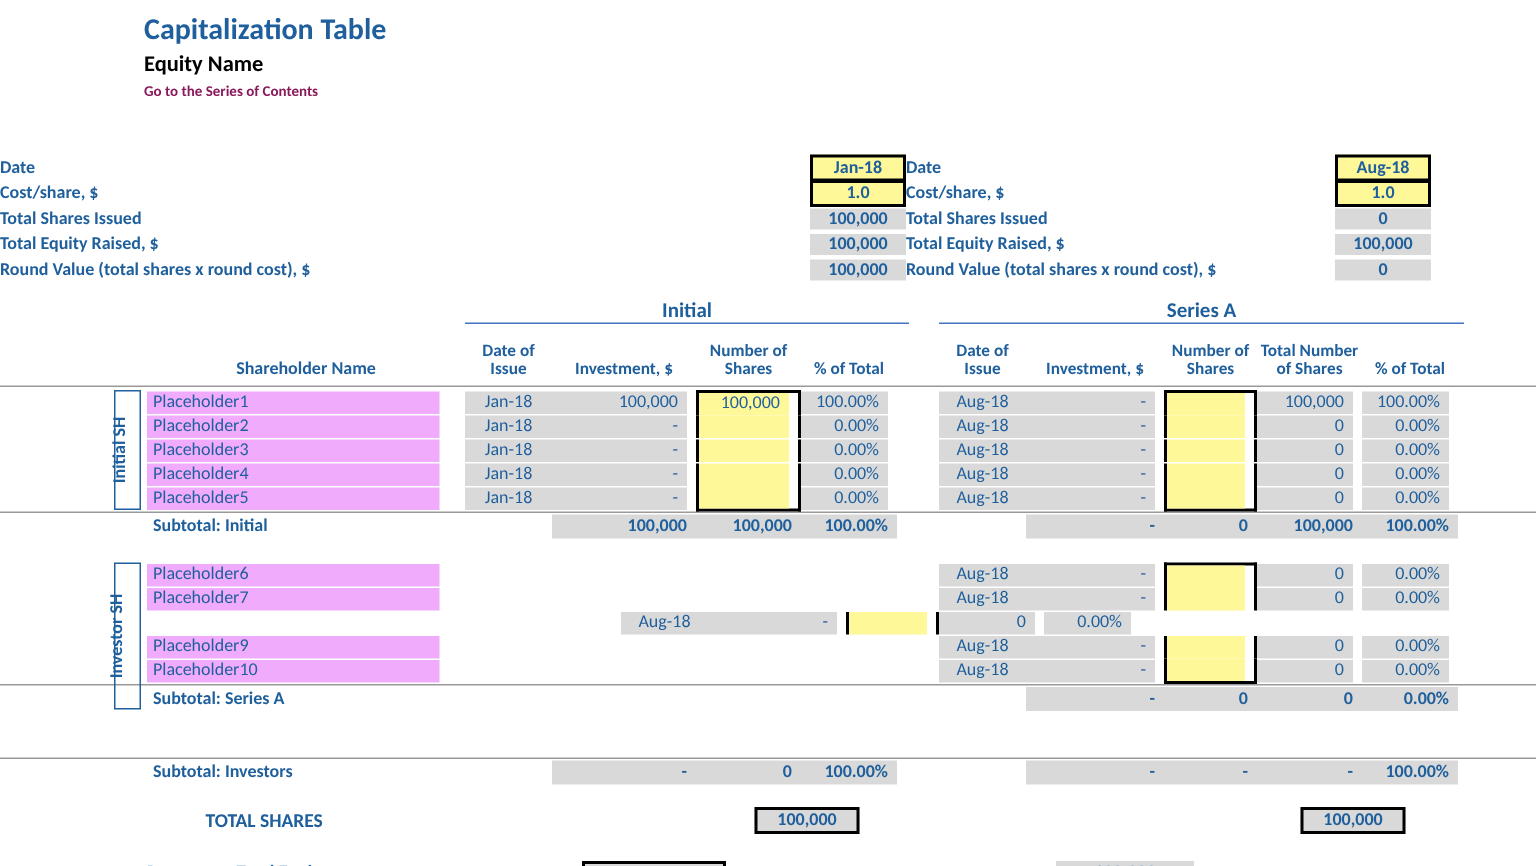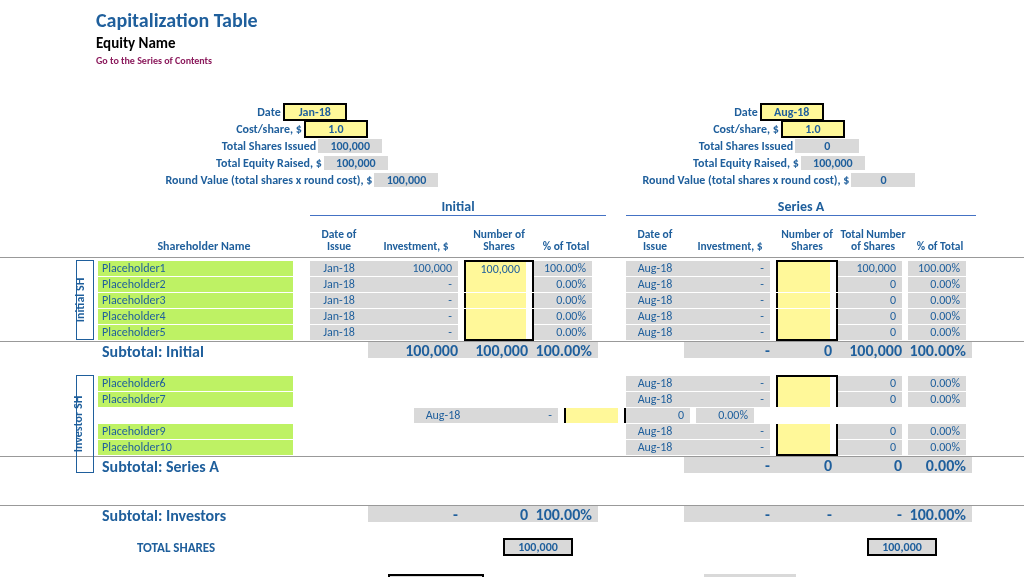--- a/index.html
+++ b/index.html
@@ -5,21 +5,21 @@
   * { box-sizing: border-box; margin: 0; padding: 0; }
   body { font-family: Calibri, Arial, sans-serif; font-size: 12px; background: #fff; width: 1024px; position: relative; color: #000; }
   .container { padding: 8px 0 0 0; }
   .title { color: #1F5F9C; font-size: 20px; font-weight: bold; margin-left: 96px; }
   .subtitle { color: #000; font-size: 15px; font-weight: bold; margin-left: 96px; margin-top: 2px; }
   .toc-link { color: #8B1A5C; font-size: 10px; font-weight: bold; margin-left: 96px; margin-top: 2px; }
   
   .summary-area { margin-top: 36px; display: flex; }
   .summary-left { width: 604px; }
   .summary-right { width: 410px; }
-  .summary-row { height: 17px; display: flex; justify-content: center; align-items: center; }
+  .summary-row { height: 17px; display: flex; justify-content: space-between; align-items: center; }
   .summary-label { color: #1F5F9C; font-weight: bold; font-size: 12px; text-align: right; margin-right: 2px; }
   .summary-val { width: 64px; text-align: center; font-size: 12px; font-weight: bold; }
   .yellow-box { background: #FFF899; border: 2px solid #000; color: #1F5F9C; }
   .gray-box { background: #D9D9D9; color: #1F5F9C; }
   
   .section-header-row { display: flex; margin-top: 10px; }
   .sh-spacer { width: 310px; }
   .section-title { width: 296px; text-align: center; color: #1F5F9C; font-weight: bold; font-size: 14px; border-bottom: 1px solid #4472C4; }
   .sh-gap { width: 20px; }
   .section-title2 { width: 350px; text-align: center; color: #1F5F9C; font-weight: bold; font-size: 14px; border-bottom: 1px solid #4472C4; }
@@ -41,36 +41,36 @@
   .ch-pct2 { width: 64px; }
   .underline { border-bottom: 1px solid #999; }
   
   .vert-label { position: absolute; transform: rotate(-90deg); transform-origin: center; color: #1F5F9C; font-weight: bold; font-size: 12px; white-space: nowrap; }
   .vert-box { position: absolute; border: 1.5px solid #1F5F9C; }
   
   .data-row { display: flex; height: 16px; align-items: center; font-size: 12px; }
   .dr-vert { width: 20px; }
   .dr-indent { width: 78px; }
   .dr-name { width: 212px; }
-  .name-yellow { background: #bef264; color: #1F5F9C; padding-left: 4px; height: 15px; display: flex; align-items: center; width: 195px; }
+  .name-yellow { background: #f0abfc; color: #1F5F9C; padding-left: 4px; height: 15px; display: flex; align-items: center; width: 195px; }
   .dr-date { width: 58px; text-align: center; }
   .dr-inv { width: 96px; text-align: right; padding-right: 6px; }
   .dr-num { width: 70px; text-align: right; padding-right: 6px; }
   .dr-pct { width: 64px; text-align: right; padding-right: 6px; }
   .dr-gap { width: 28px; }
   .dr-date2 { width: 58px; text-align: center; }
   .dr-inv2 { width: 92px; text-align: right; padding-right: 6px; }
   .dr-num2 { width: 62px; text-align: right; padding-right: 6px; }
   .dr-tot { width: 70px; text-align: right; padding-right: 6px; }
   .dr-pct2 { width: 64px; text-align: right; padding-right: 6px; }
   .gray-cell { background: #D9D9D9; color: #1F5F9C; height: 15px; display: flex; align-items: center; justify-content: flex-end; padding-right: 6px; }
   .gray-cell-c { background: #D9D9D9; color: #1F5F9C; height: 15px; display: flex; align-items: center; justify-content: center; }
   .yellow-cell { background: #FFF899; color: #1F5F9C; height: 15px; display: flex; align-items: center; justify-content: flex-end; padding-right: 6px; box-sizing: border-box; }
   
-  .subtotal-row { display: flex; height: 18px; font-size: 16px; border-top: 1px solid #999; margin-top: 1px; }
+  .subtotal-row { display: flex; height: 18px; align-items: center; font-size: 12px; border-top: 1px solid #999; margin-top: 1px; }
   .subtotal-label { width: 212px; color: #1F5F9C; font-weight: bold; padding-left: 4px; }
   .subtotal-val { font-weight: bold; color: #1F5F9C; }
   .gray-sub { background: #D9D9D9; height: 16px; display: flex; align-items: center; }
   
   .num-border-group { border-left: 2px solid #000; border-right: 2px solid #000; }
   .num-border-top { border-top: 2px solid #000; }
   .num-border-bot { border-bottom: 2px solid #000; }
   .total-row { display: flex; height: 20px; align-items: center; }
   .total-label { width: 290px; margin-left:98px; color: #1F5F9C; font-weight: bold; font-size: 13px; }
   .total-box { border: 2px solid #000; background: #D9D9D9; color: #1F5F9C; font-weight: bold; text-align: center; width: 70px; height: 18px; display:flex;align-items:center;justify-content:center; }

